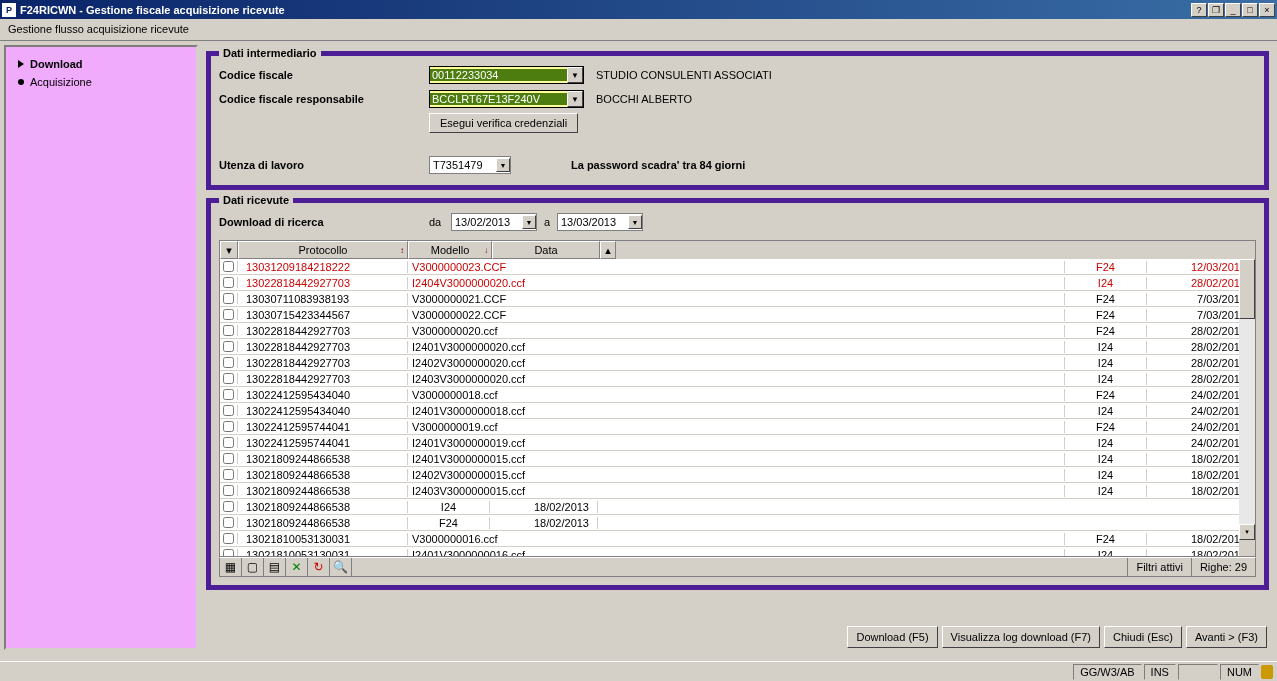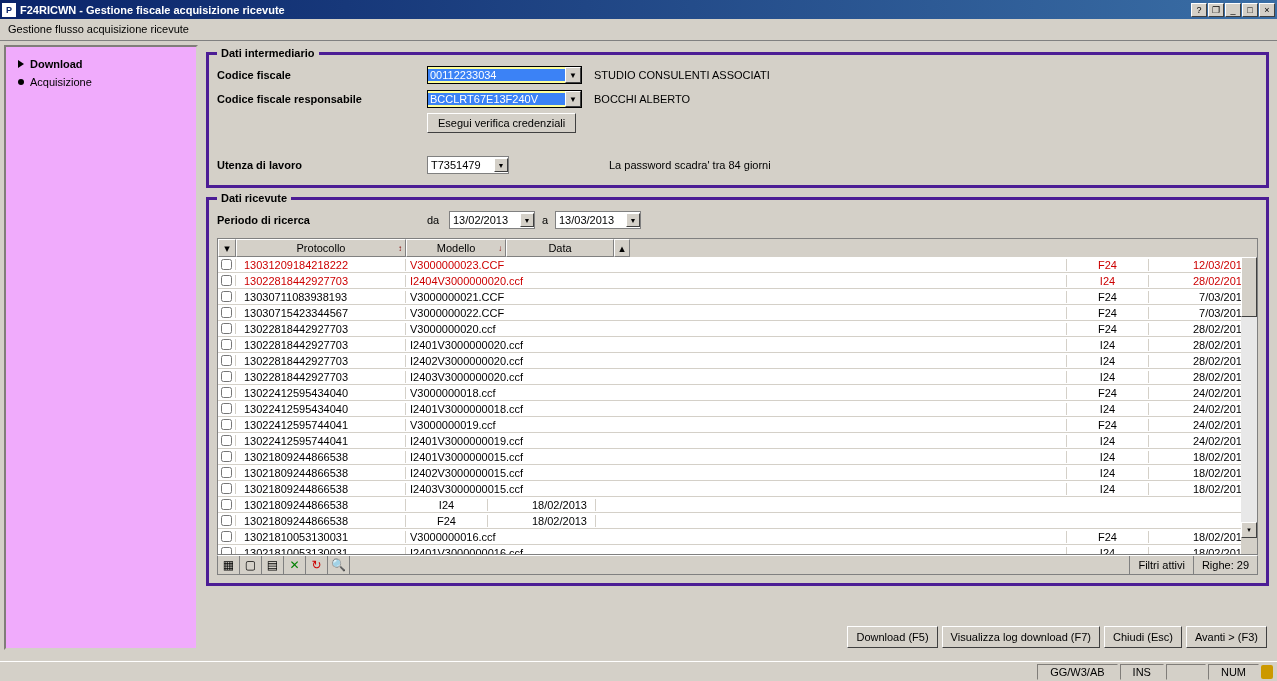--- a/index.html
+++ b/index.html
@@ -16,46 +16,46 @@
 .main { display: flex; height: 613px; }
 
 .sidebar { width: 194px; background: #f0abfc; border: 2px inset #d4d0c8; margin: 4px 0 4px 4px; padding: 8px 4px; }
 .side-item { display: flex; align-items: center; padding: 3px 8px; gap: 6px; cursor: pointer; }
 .side-item.active { font-weight: bold; }
 .arrow-icon { width: 0; height: 0; border-top: 4px solid transparent; border-bottom: 4px solid transparent; border-left: 6px solid #000; }
 .bullet-icon { width: 6px; height: 6px; border-radius: 50%; background: #000; }
 
 .content { flex: 1; padding: 6px 8px 0 8px; position: relative; }
 
-fieldset { border: 3px solid #4c1d95; padding: 4px 8px 8px 8px; margin-bottom: 4px; }
+fieldset { border: 5px solid #4c1d95; padding: 4px 8px 8px 8px; margin-bottom: 4px; }
 legend { padding: 0 4px; font-weight: bold; }
 
 .row { display: flex; align-items: center; min-height: 24px; }
 .label { width: 210px; font-weight: bold; }
 .select-yellow { background: #ffff99; border: 1px solid #000; height: 18px; width: 155px; display: flex; align-items: center; }
-.select-yellow .val { flex: 1; padding: 0 2px; background: #3b82f6; color: #fff; }
+.select-yellow .val { flex: 1; padding: 0 2px; background: #4d7c0f; color: #fff; }
 .select-yellow .btn { width: 16px; height: 16px; background: #d4d0c8; border: 1px solid #fff; border-right-color: #404040; border-bottom-color: #404040; display: flex; align-items: center; justify-content: center; font-size: 8px; }
 .name-label { margin-left: 12px; }
 
 .btn3d { background: #d4d0c8; border: 1px solid #fff; border-right-color: #404040; border-bottom-color: #404040; padding: 2px 10px; height: 20px; cursor: pointer; }
 
 .input-white { background: #fff; border: 1px solid #808080; height: 18px; width: 82px; display: flex; align-items: center; }
 .input-white .ival { flex: 1; padding: 0 3px; }
 .input-white .ibtn { width: 14px; height: 14px; background: #d4d0c8; border: 1px solid #fff; border-right-color: #404040; border-bottom-color: #404040; display: flex; align-items: center; justify-content: center; font-size: 7px; }
 .input-date { width: 86px; }
-.pw-warn { margin-left: 100px; font-weight: normal; text-align: right; }
+.pw-warn { margin-left: 60px; font-weight: bold; text-align: right; }
 
 .grid-wrap { margin-top: 6px; }
 .grid { border: 1px solid #808080; background: #fff; }
 .grid-head { display: flex; background: #d4d0c8; height: 18px; }
 .gh { border: 1px solid #fff; border-right-color: #808080; border-bottom-color: #808080; display: flex; align-items: center; justify-content: center; position: relative; }
 .gh.chk { width: 18px; }
 .gh.prot { width: 170px; }
 .gh.file { flex: 1; }
-.gh.mod { width: 100px; }
+.gh.mod { width: 84px; }
 .gh.data { width: 108px; }
 .gh.scroll { width: 16px; }
 .sort-ind { position: absolute; right: 3px; color: #800000; font-size: 8px; }
 
 .grid-body { height: 297px; overflow: hidden; position: relative; }
 .gr { display: flex; height: 16px; border-bottom: 1px solid #d4d0c8; align-items: center; }
 .gr .chk { width: 18px; display: flex; justify-content: center; border-right: 1px solid #d4d0c8; }
 .gr .chk input { width: 11px; height: 11px; }
 .gr .prot { width: 170px; padding-left: 8px; border-right: 1px solid #d4d0c8; }
 .gr .file { flex: 1; padding-left: 4px; border-right: 1px solid #d4d0c8; }
@@ -69,21 +69,21 @@
 
 .toolbar { display: flex; height: 20px; background: #d4d0c8; border: 1px solid #808080; border-top: 1px solid #fff; align-items: center; }
 .tb-btn { width: 22px; height: 18px; display: flex; align-items: center; justify-content: center; border-right: 1px solid #808080; cursor: pointer; font-size: 12px; }
 .tb-spacer { flex: 1; }
 .tb-info { padding: 0 8px; border-left: 1px solid #808080; height: 100%; display: flex; align-items: center; }
 
 .bottom-buttons { position: absolute; bottom: 6px; right: 10px; display: flex; gap: 4px; }
 .bottom-buttons .btn3d { height: 22px; padding: 2px 8px; }
 
 .statusbar { height: 20px; background: #d4d0c8; border-top: 1px solid #fff; display: flex; align-items: center; padding: 0 4px; gap: 2px; position: absolute; bottom: 0; width: 100%; }
-.status-cell { border: 1px inset #d4d0c8; padding: 1px 12px; height: 16px; }
+.status-cell { border: 1px inset #d4d0c8; padding: 1px 6px; height: 16px; }
 .status-spacer { flex: 1; }
 .barrel { width: 12px; height: 14px; background: #cc9900; border-radius: 2px; }
 </style>
 </head>
 <body>
 
 <div class="titlebar">
   <span class="titlebar-icon">P</span>
   <span class="titlebar-text">F24RICWN - Gestione fiscale acquisizione ricevute</span>
   <div class="titlebar-btns">
@@ -141,21 +141,21 @@
           <span class="ival">T7351479</span>
           <span class="ibtn">▼</span>
         </div>
         <span class="pw-warn">La password scadra' tra 84 giorni</span>
       </div>
     </fieldset>
 
     <fieldset>
       <legend>Dati ricevute</legend>
       <div class="row">
-        <span class="label">Periodo di ricerca</span>
+        <span class="label">Download di ricerca</span>
         <span style="width:22px">da</span>
         <div class="input-white input-date">
           <span class="ival">13/02/2013</span>
           <span class="ibtn">▼</span>
         </div>
         <span style="width:20px;text-align:center">a</span>
         <div class="input-white input-date">
           <span class="ival">13/03/2013</span>
           <span class="ibtn">▼</span>
         </div>

